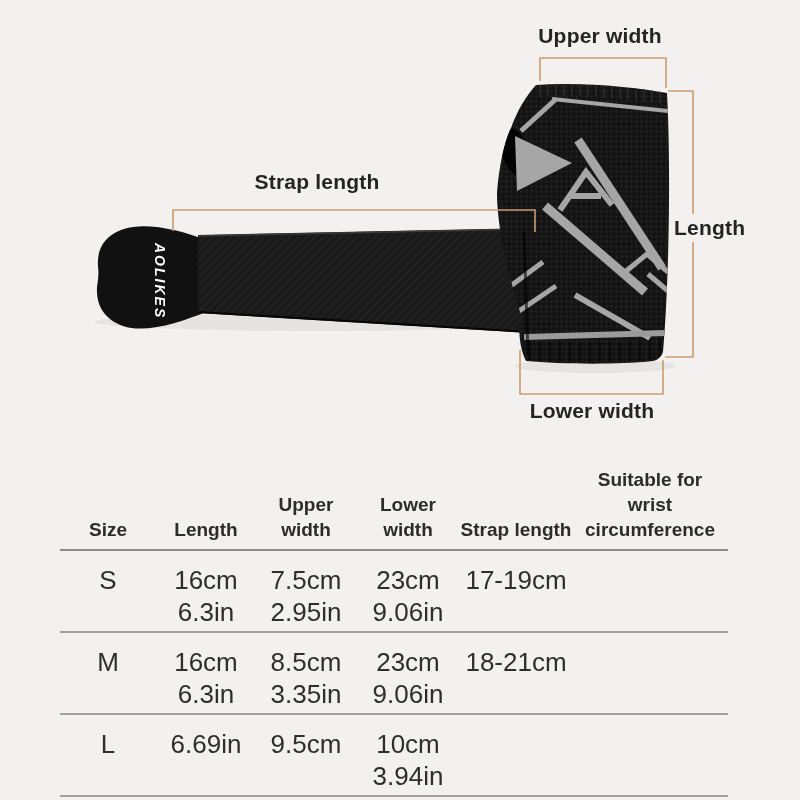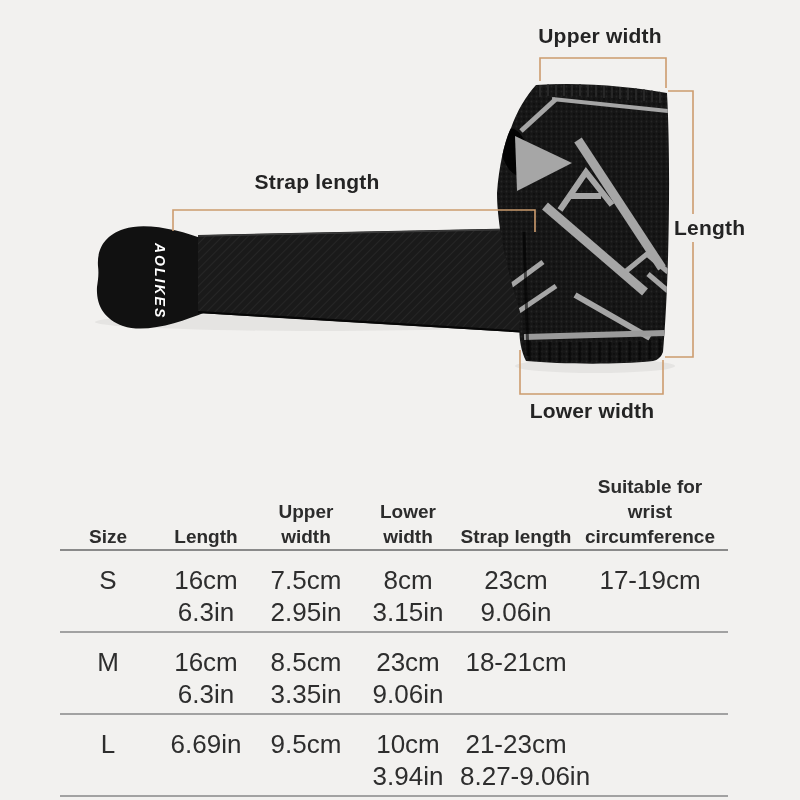--- a/index.html
+++ b/index.html
@@ -23,21 +23,21 @@
     display:grid;
     grid-template-columns:96px 100px 100px 104px 112px 156px;
   }
   .thead{
     border-bottom:2px solid #8a8a8a;
     min-height:82px;
   }
   .th{
     display:flex;align-items:flex-end;justify-content:center;text-align:center;
     font-weight:bold;font-size:19px;line-height:25px;color:#2c2c2c;
-    padding-bottom:0;
+    padding-bottom:7px;
   }
   .th .hwrap{display:inline-block;}
   .th .hwrap.narrow{max-width:150px;}
   .tbody-row{
     border-bottom:2px solid #a2a2a2;
     padding:13px 0 3px 0;
   }
   .td{
     text-align:center;font-size:26px;line-height:32px;color:#2e2e2e;
   }
@@ -194,24 +194,20 @@
         </div>
       <div class="td">
           <div class="cm">16cm</div>
           <div class="in">6.3in</div>
         </div>
       <div class="td">
           <div class="cm">7.5cm</div>
           <div class="in">2.95in</div>
         </div>
       <div class="td">
-          <div class="cm">8cm</div>
-          <div class="in">3.15in</div>
-        </div>
-      <div class="td">
           <div class="cm">23cm</div>
           <div class="in">9.06in</div>
         </div>
       <div class="td">
           <div class="cm">17-19cm</div>
         </div>
     </div>
 
     <div class="trow tbody-row">
       <div class="td">
@@ -241,20 +237,16 @@
       <div class="td">
           <div class="in">6.69in</div>
         </div>
       <div class="td">
           <div class="cm">9.5cm</div>
         </div>
       <div class="td">
           <div class="cm">10cm</div>
           <div class="in">3.94in</div>
         </div>
-      <div class="td">
-          <div class="cm">21-23cm</div>
-          <div class="in">8.27-9.06in</div>
-        </div>
     </div>
 
   </div>
 </div>
 
 </body></html>

